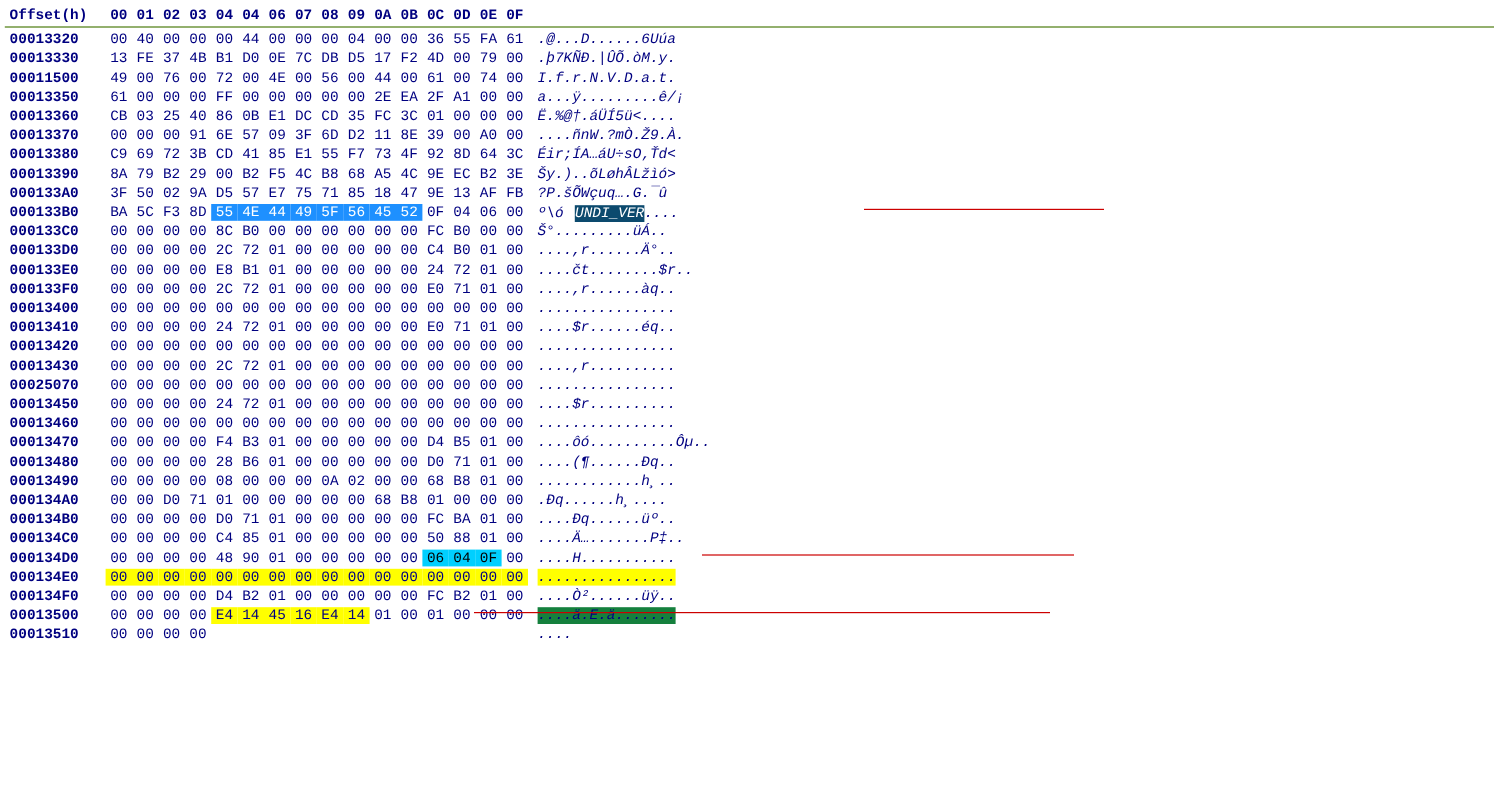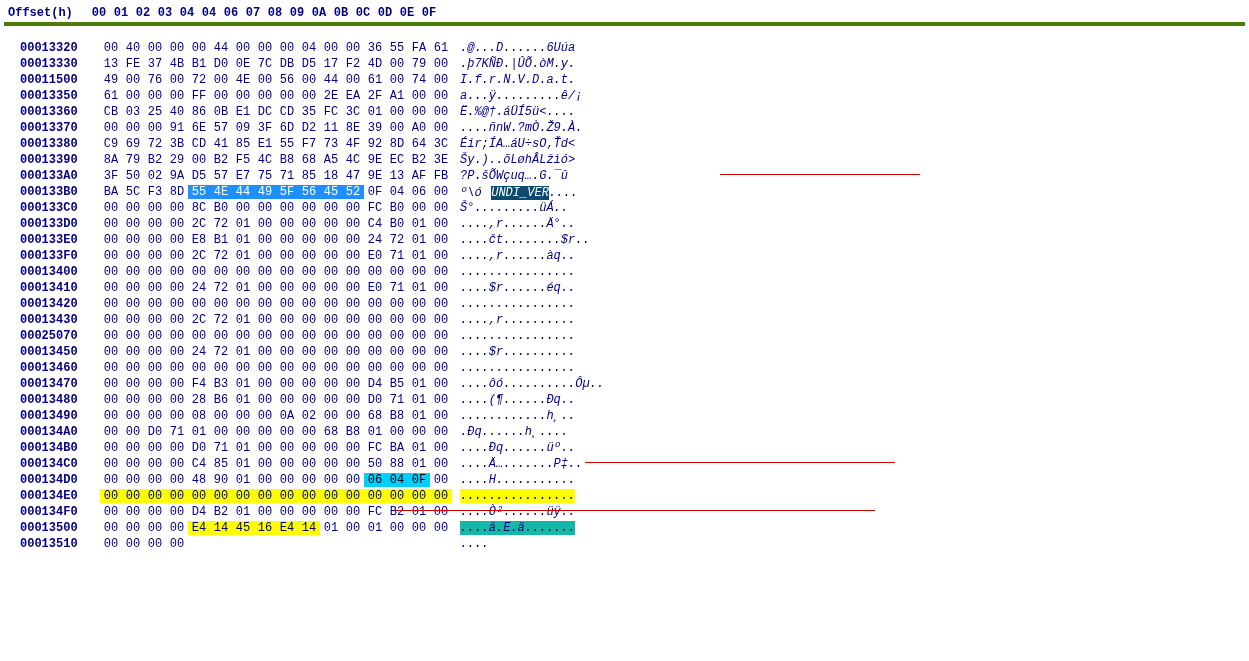--- a/index.html
+++ b/index.html
@@ -11,22 +11,22 @@
       overflow: auto;
     }
     .container {
       position: relative;
       padding: 4px;
     }
     .header-row {
       display: flex;
       gap: 0;
       padding: 2px 4px;
-      border-bottom: 4px solid #4d7c0f;
-      margin-bottom: 14px;
+      border-bottom: 1px solid #4d7c0f;
+      margin-bottom: 2px;
     }
     .header-offset {
       width: 80px;
       color: #000080;
       font-weight: bold;
     }
     .header-bytes {
       display: flex;
       gap: 0;
     }
@@ -44,21 +44,20 @@
     .data-row {
       display: flex;
       align-items: center;
       padding: 0 4px;
       height: 16px;
     }
     .row-offset {
       width: 80px;
       color: #000080;
       font-weight: bold;
-      margin-left: 12px;
     }
     .row-bytes {
       display: flex;
     }
     .byte-cell {
       width: 22px;
       text-align: center;
       color: #000080;
     }
     .byte-cell.hl-blue {
@@ -797,21 +796,21 @@
             <div class="byte-cell hl-yellow">16</div>
             <div class="byte-cell hl-yellow">E4</div>
             <div class="byte-cell hl-yellow">14</div>
             <div class="byte-cell">01</div>
             <div class="byte-cell">00</div>
             <div class="byte-cell">01</div>
             <div class="byte-cell">00</div>
             <div class="byte-cell">00</div>
             <div class="byte-cell">00</div>
           </div>
-          <div class="row-ascii" style="background: #14b8a6; color: rgb(0, 0, 128);">....ä.E.ä.......</div>
+          <div class="row-ascii" style="background: #15803d; color: rgb(0, 0, 128);">....ä.E.ä.......</div>
         </div>
         <div class="data-row">
           <div class="row-offset">00013510</div>
           <div class="row-bytes">
             <div class="byte-cell">00</div>
             <div class="byte-cell">00</div>
             <div class="byte-cell">00</div>
             <div class="byte-cell">00</div>
             <div class="byte-cell"></div>
             <div class="byte-cell"></div>

